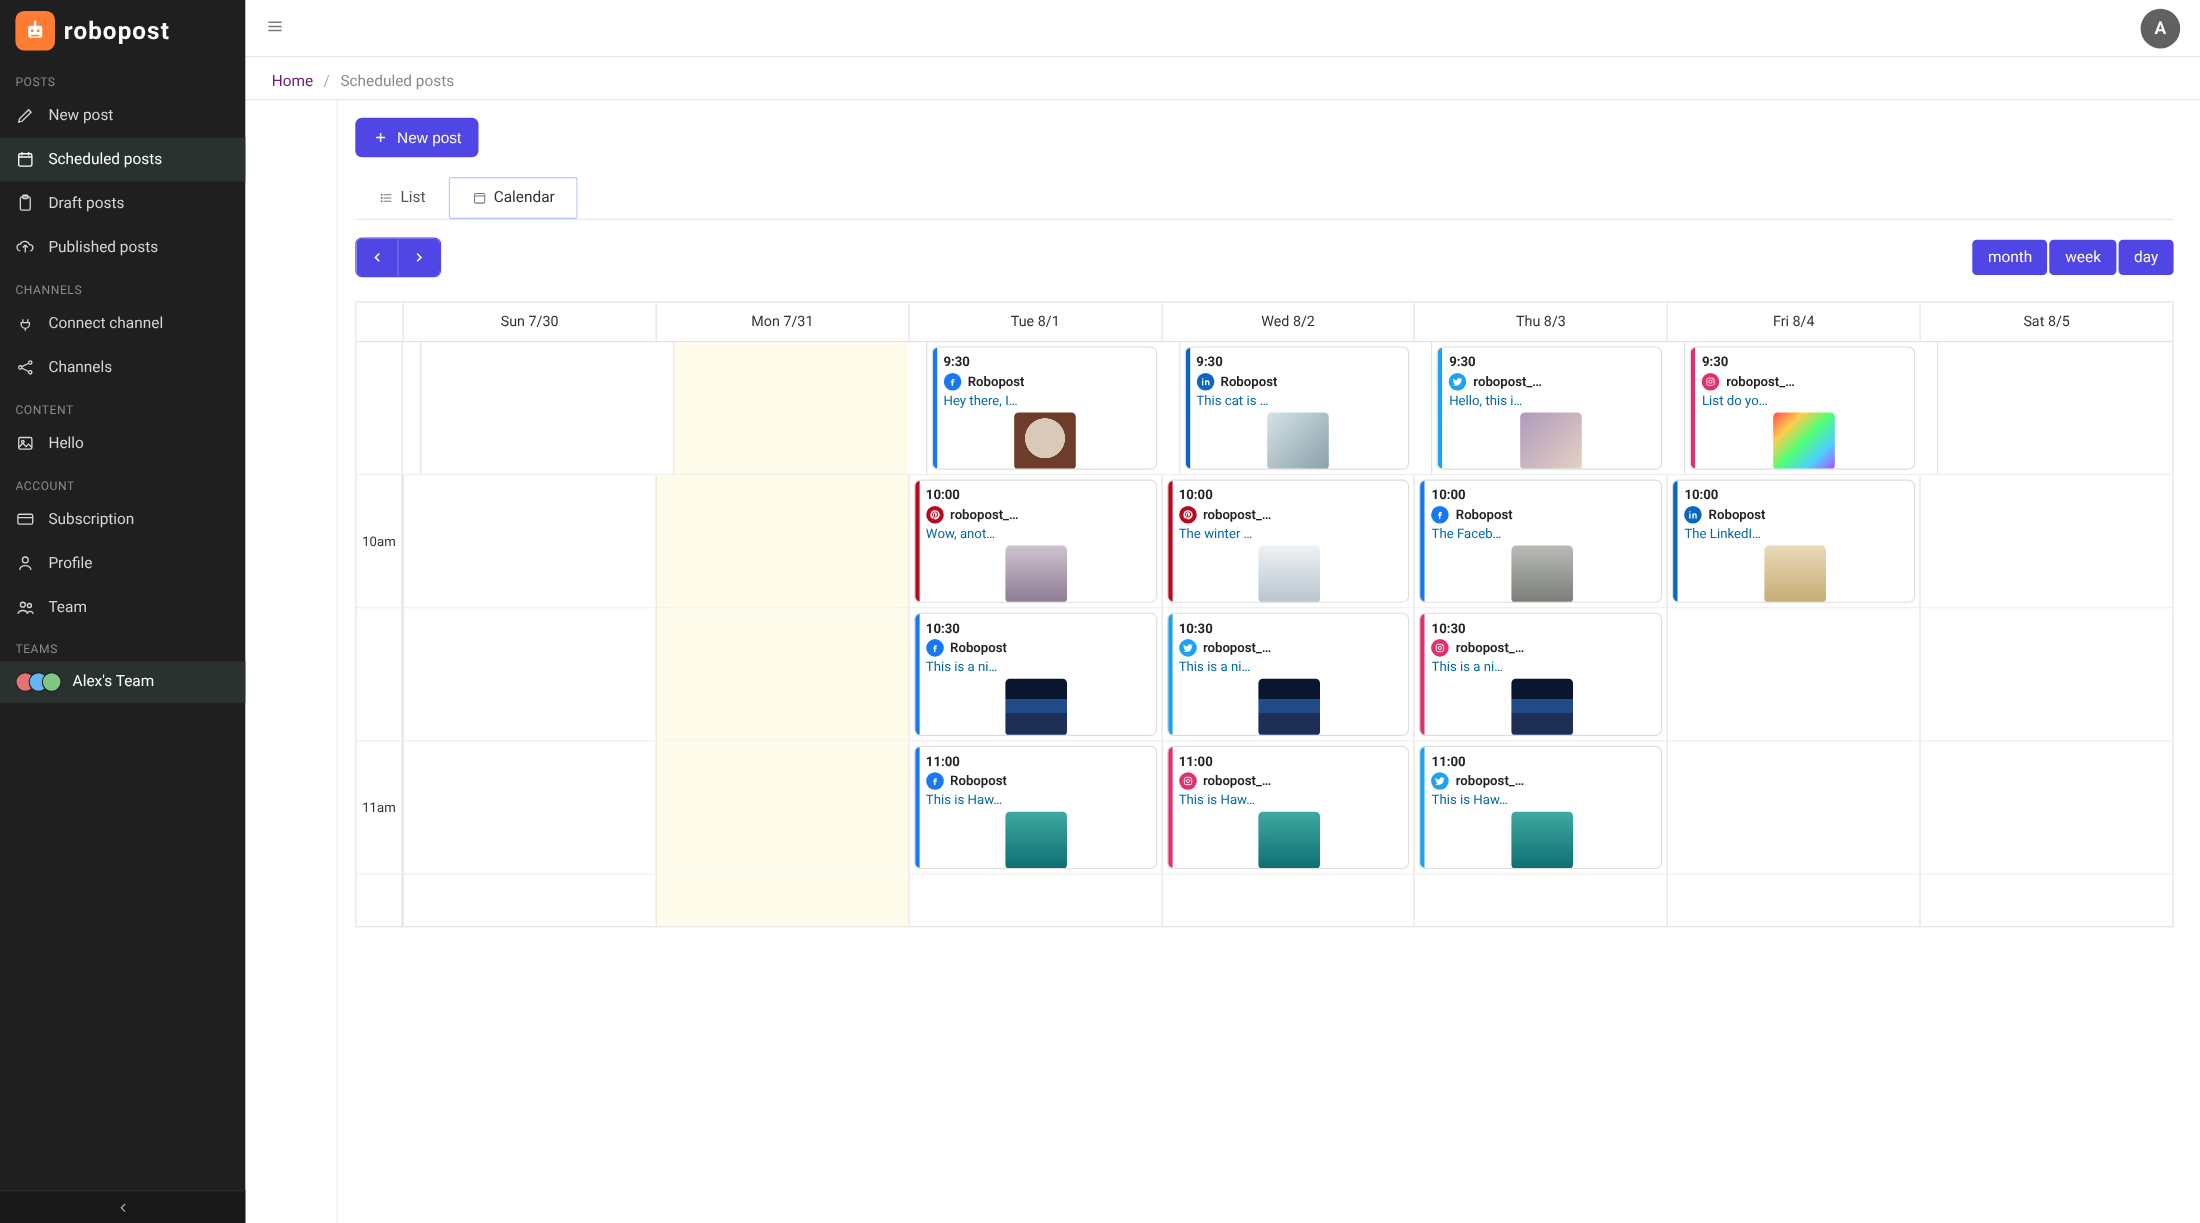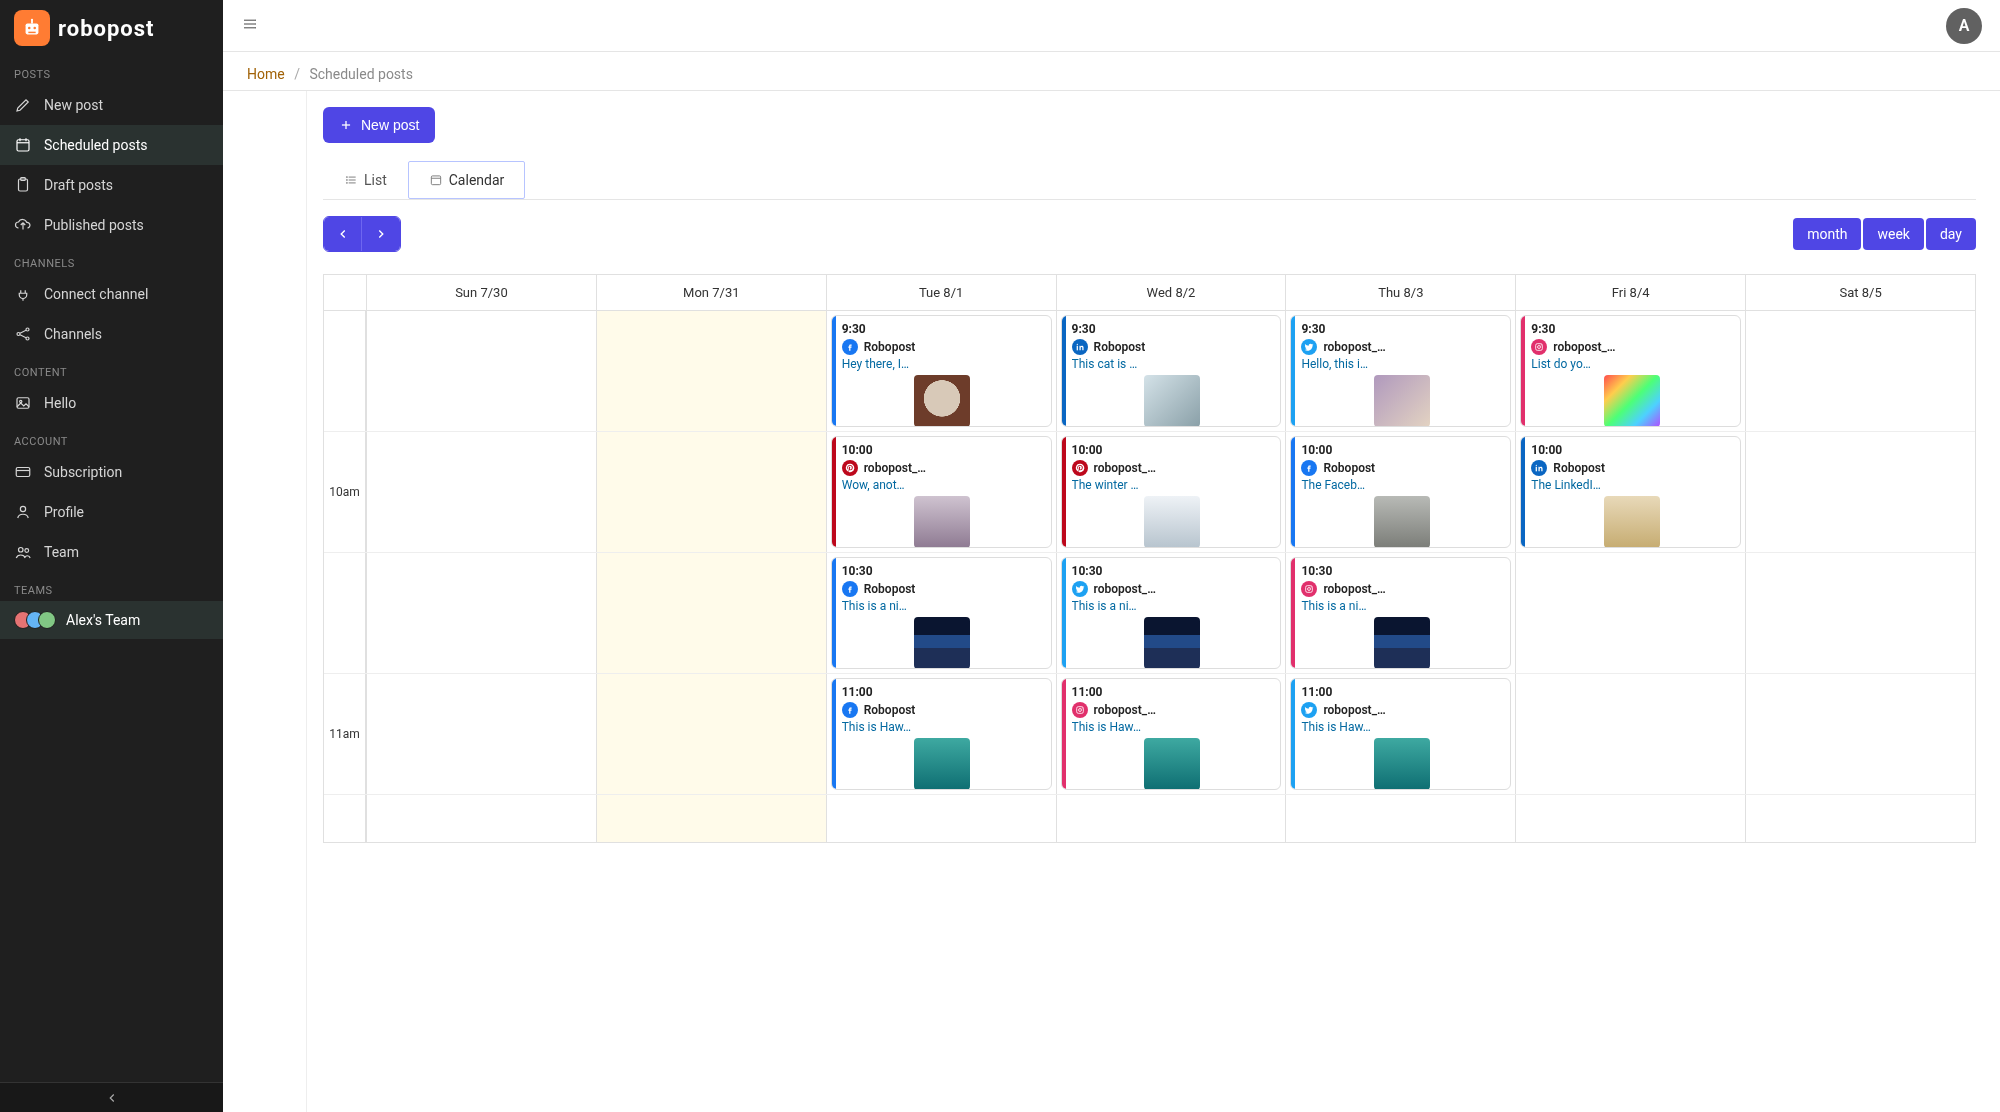--- a/index.html
+++ b/index.html
@@ -25,21 +25,21 @@
   .collapse-bar svg { width: 14px; height: 14px; stroke: #aaa; fill: none; stroke-width: 2; }
 
   
   .main { flex: 1; display: flex; flex-direction: column; min-width: 0; }
   .topbar { height: 52px; border-bottom: 1px solid #e5e5e5; display: flex; align-items: center; padding: 0 18px; }
   .hamburger { margin-right: 8px; cursor: pointer; }
   .hamburger svg { width: 18px; height: 18px; stroke: #777; fill: none; stroke-width: 1.8; }
   .avatar { width: 36px; height: 36px; border-radius: 50%; background: #616161; color: #fff; margin-left: auto; display: flex; align-items: center; justify-content: center; font-weight: 600; }
 
   .crumbs { padding: 14px 24px 8px; font-size: 14px; color: #555; border-bottom: 1px solid #e5e5e5; }
-  .crumbs .home-link { color: #a16207; cursor: pointer; }
+  .crumbs .home-link { color: #701a75; cursor: pointer; }
   .crumbs .sep { margin: 0 6px; color: #aaa; }
   .crumbs .current { color: #8a8a8a; }
 
   .content-area { display: flex; flex: 1; min-height: 0; }
   .gutter { width: 84px; border-right: 1px solid #eee; }
   .panel { flex: 1; padding: 16px 24px 0 16px; min-width: 0; }
 
   .btn-primary { background: #4f46e5; color: #fff; border: none; border-radius: 6px; padding: 10px 16px; font-size: 14px; display: inline-flex; align-items: center; gap: 8px; cursor: pointer; }
   .btn-primary svg { width: 14px; height: 14px; stroke: #fff; stroke-width: 2.2; }
 
@@ -57,21 +57,21 @@
   .view-btn { background: #4f46e5; color: #fff; border-radius: 4px; padding: 8px 14px; font-size: 14px; cursor: pointer; }
 
   
   .calendar { margin-top: 22px; border: 1px solid #e0e0e0; font-size: 13px; }
   .cal-head { display: grid; grid-template-columns: 42px repeat(7, 1fr); border-bottom: 1px solid #e0e0e0; }
   .cal-head-cell { padding: 10px 0; text-align: center; font-weight: 400; color: #333; border-left: 1px solid #e0e0e0; }
   .cal-head-cell.first { border-left: none; }
 
   .cal-body { position: relative; }
   .cal-row { display: grid; grid-template-columns: 42px repeat(7, 1fr); border-top: 1px solid #eee; min-height: 118px; }
-  .cal-row:first-child { border-top: none; }
+  .cal-row:first-child { border-top: none; gap: 16px; }
   .cal-timecell { display: flex; align-items: center; justify-content: center; font-size: 12px; color: #333; border-right: 1px solid #e0e0e0; }
   .cal-cell { border-left: 1px solid #e0e0e0; padding: 4px; }
   .cal-cell.today { background: #fffbea; }
 
   .post-card { border: 1px solid #ddd; border-radius: 6px; padding: 6px 8px 6px 10px; position: relative; overflow: hidden; height: 112px; cursor: pointer; background: #fff; }
   .post-card .stripe { position: absolute; left: 0; top: 0; bottom: 0; width: 4px; }
   .post-time { font-weight: 700; font-size: 12px; }
   .post-acct-row { display: flex; align-items: center; gap: 6px; margin-top: 3px; }
   .acct-icon { width: 16px; height: 16px; border-radius: 50%; display: inline-flex; align-items: center; justify-content: center; flex: 0 0 16px; }
   .acct-icon svg { width: 10px; height: 10px; fill: #fff; }

